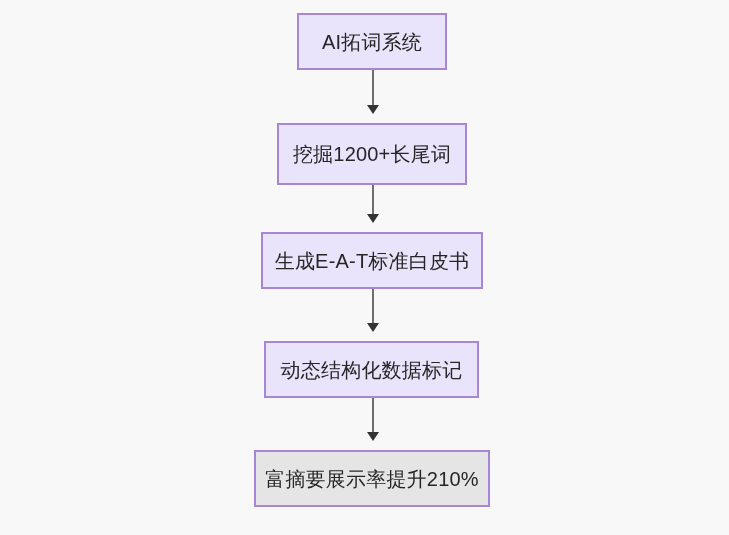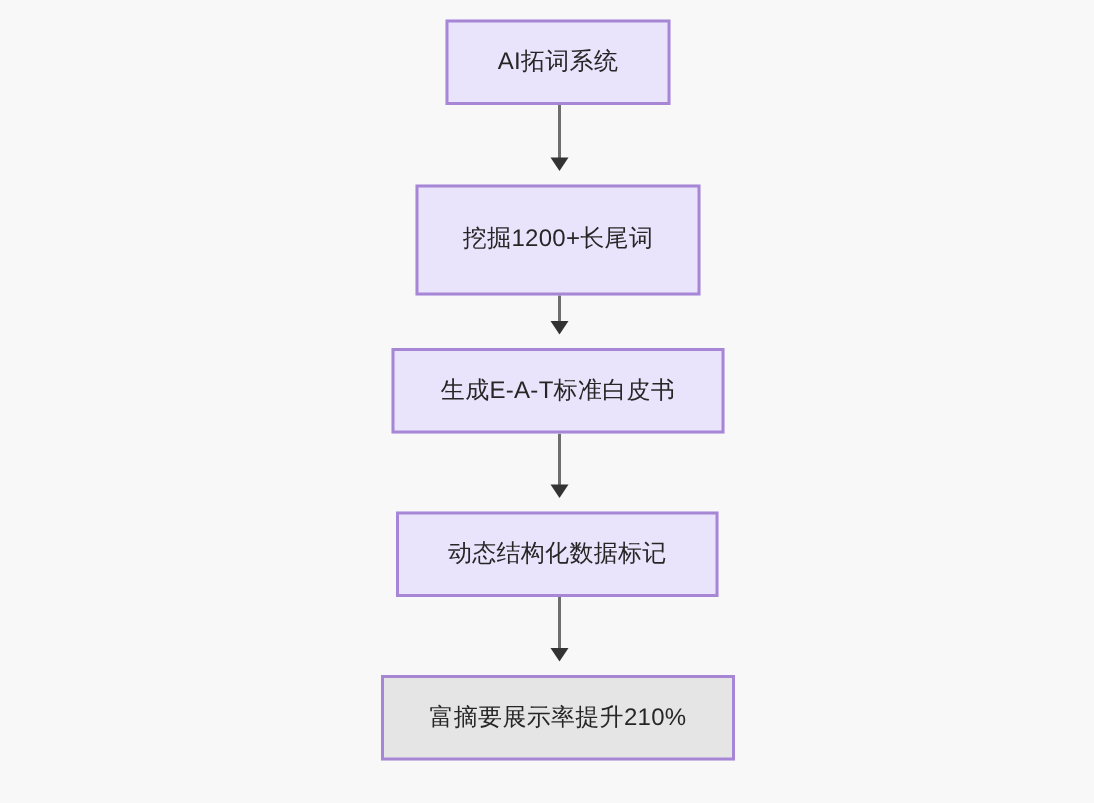--- a/index.html
+++ b/index.html
@@ -21,21 +21,21 @@
   }
   .node {
     position: absolute;
     box-sizing: border-box;
     background: #e9e4fb;
     border: 2px solid #a886d6;
     display: flex;
     align-items: center;
     justify-content: center;
     color: #262626;
-    font-size: 16px;
+    font-size: 20px;
     line-height: 1.2;
     letter-spacing: 0.2px;
     white-space: nowrap;
     z-index: 2;
   }
   .node-label {
     display: block;
   }
   .edge {
     position: absolute;
@@ -77,21 +77,21 @@
     <div class="edge-head" style="top: 34px; border-top-color: rgb(51, 51, 51);"></div>
   </div>
   <div class="edge" id="e3" style="left: 372px; top: 398px; width: 2px; height: 43px;">
     <div class="edge-line" style="height: 35px; background: rgb(110, 110, 110);"></div>
     <div class="edge-head" style="top: 34px; border-top-color: rgb(51, 51, 51);"></div>
   </div>
 
   <div class="node" id="n0" style="left: 297px; top: 13px; width: 150px; height: 57px; background: rgb(233, 228, 251); border-color: rgb(168, 134, 214); color: rgb(38, 38, 38);">
     <span class="node-label">AI拓词系统</span>
   </div>
-  <div class="node" id="n1" style="left: 277px; top: 123px; width: 190px; height: 74px; background: rgb(233, 228, 251); border-color: rgb(168, 134, 214); color: rgb(38, 38, 38);">
+  <div class="node" id="n1" style="left: 277px; top: 123px; width: 190px; height: 62px; background: rgb(233, 228, 251); border-color: rgb(168, 134, 214); color: rgb(38, 38, 38);">
     <span class="node-label">挖掘1200+长尾词</span>
   </div>
   <div class="node" id="n2" style="left: 261px; top: 232px; width: 222px; height: 57px; background: rgb(233, 228, 251); border-color: rgb(168, 134, 214); color: rgb(38, 38, 38);">
     <span class="node-label">生成E-A-T标准白皮书</span>
   </div>
   <div class="node" id="n3" style="left: 264px; top: 341px; width: 215px; height: 57px; background: rgb(233, 228, 251); border-color: rgb(168, 134, 214); color: rgb(38, 38, 38);">
     <span class="node-label">动态结构化数据标记</span>
   </div>
   <div class="node" id="n4" style="left: 254px; top: 450px; width: 236px; height: 57px; background: #e5e5e5; border-color: rgb(168, 134, 214); color: rgb(38, 38, 38);">
     <span class="node-label">富摘要展示率提升210%</span>

